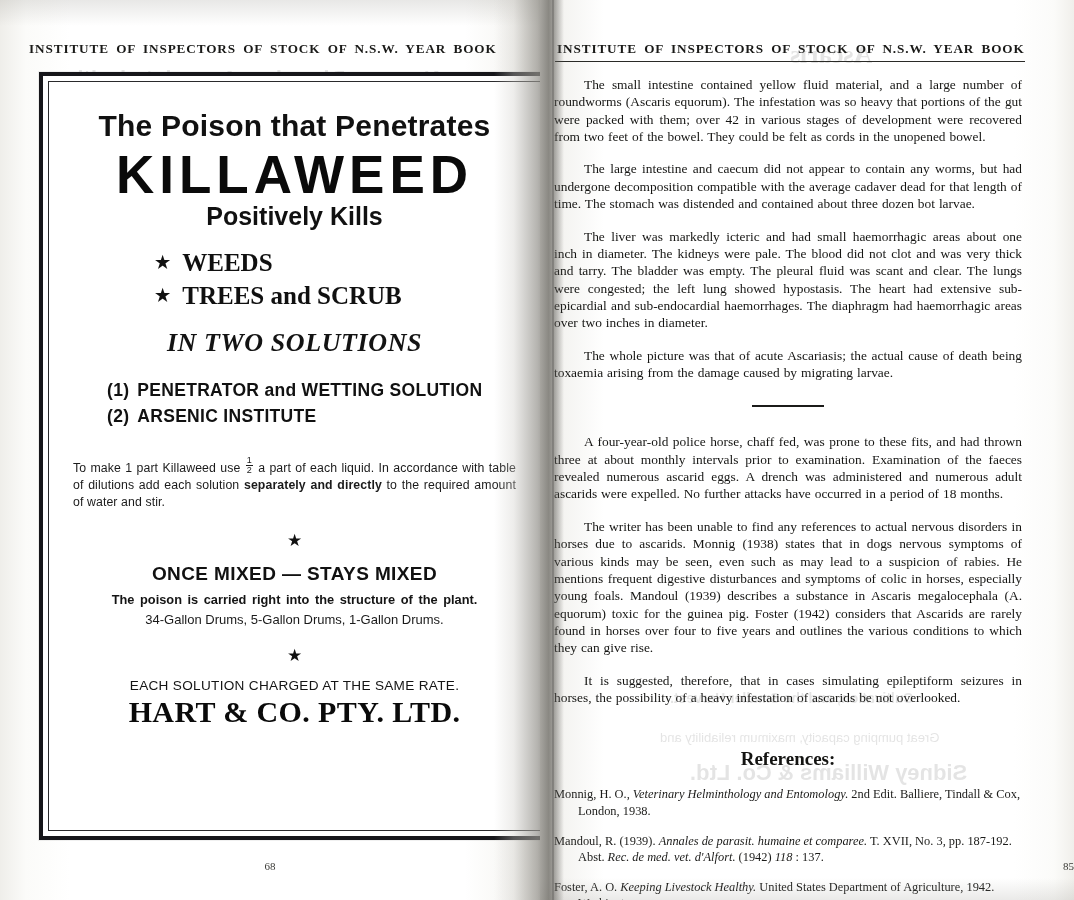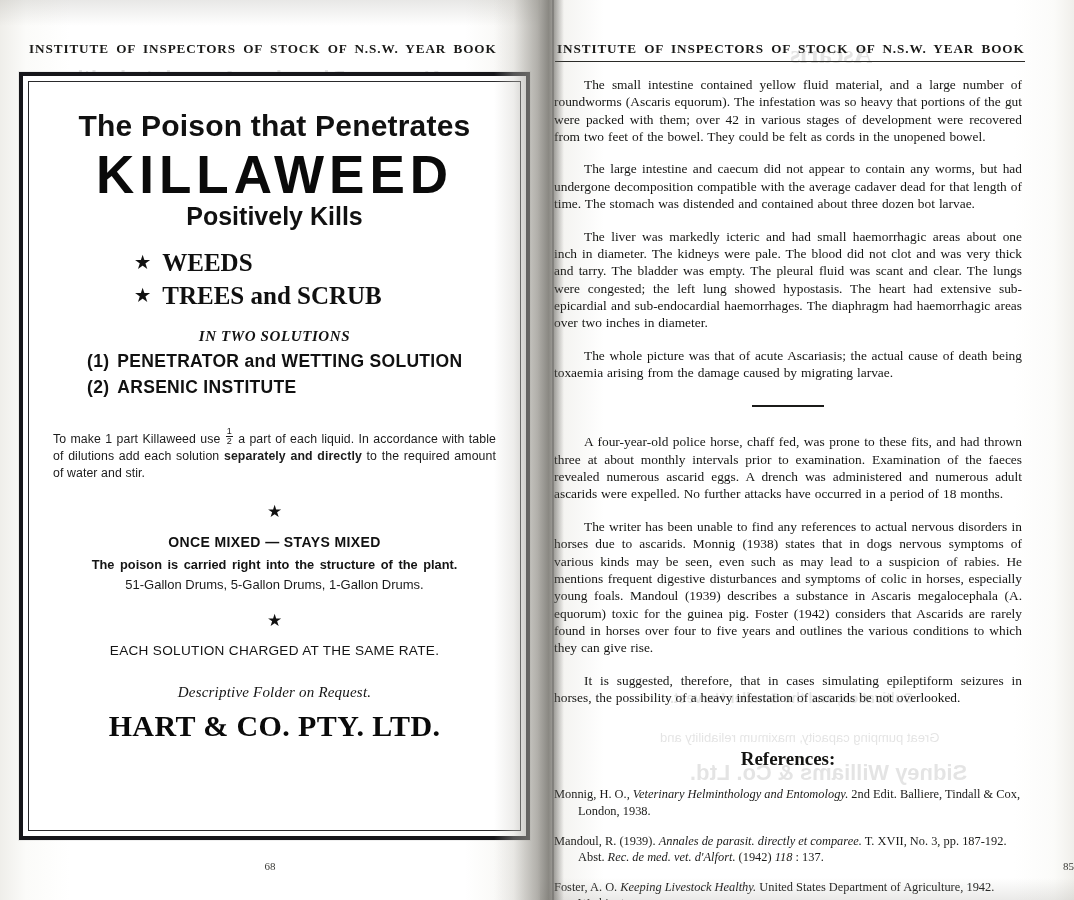--- a/index.html
+++ b/index.html
@@ -93,21 +93,21 @@
     color: #3a3a36;
     font-family: "Liberation Serif", serif;
   }
   #left-folio { left: 0; width: 540px; text-align: center; }
   #right-folio { left: 0; width: 534px; text-align: right; }
 
   
   #ad-box {
     position: absolute;
     top: 72px;
-    left: 19px;
+    left: 39px;
     width: 511px;
     height: 768px;
     border: 4px solid #16161a;
     box-sizing: border-box;
     background: #ffffff;
     box-shadow: 0 0 0 1px rgba(0,0,0,0.06);
   }
   #ad-inner {
     position: absolute;
     inset: 5px;
@@ -162,24 +162,24 @@
     font-size: 17px;
     vertical-align: 3px;
     margin-right: 12px;
     color: #111;
   }
 
   .ad-italic-head {
     font-family: "Liberation Serif", serif;
     font-style: italic;
     font-weight: bold;
-    font-size: 15px;
+    font-size: 26px;
     letter-spacing: 0.6px;
     color: #131313;
-    margin: 16px 0 3px 0;
+    margin: 16px 0 19px 0;
   }
   .solution-list {
     text-align: left;
     margin: 0 0 0 40px;
   }
   .solution-line {
     font-family: "Liberation Sans", sans-serif;
     font-weight: bold;
     font-size: 17.5px;
     color: #111;
@@ -212,21 +212,21 @@
 
   .ad-star-divider {
     font-size: 17px;
     color: #111;
     margin: 20px 0 14px 0;
     line-height: 1;
   }
   .ad-oncemixed {
     font-family: "Liberation Sans", sans-serif;
     font-weight: bold;
-    font-size: 14px;
+    font-size: 19px;
     letter-spacing: 0.4px;
     color: #111;
     margin: 0 0 7px 0;
   }
   .ad-poison-line {
     font-family: "Liberation Sans", sans-serif;
     font-weight: bold;
     font-size: 12.8px;
     color: #141414;
     margin: 0 0 5px 0;
@@ -381,27 +381,26 @@
         </div>
 
         <p class="ad-instructions"><span>To make 1 part Killaweed use </span><span class="frac"><span class="num">1</span><span class="den">2</span></span><span> a part of each liquid.   In accordance with table of dilutions add each solution </span><b>separately and directly</b><span> to the required amount of water and stir.</span></p>
 
         <div class="ad-star-divider">★</div>
 
         <div class="ad-oncemixed">ONCE MIXED — STAYS MIXED</div>
 
         <div class="ad-poison-line">The poison is carried right into the structure of the plant.</div>
 
-        <div class="ad-drums">51-Gallon Drums, 5-Gallon Drums, 1-Gallon Drums.</div>
+        <div class="ad-drums">34-Gallon Drums, 5-Gallon Drums, 1-Gallon Drums.</div>
 
         <div class="ad-star-divider">★</div>
 
         <div class="ad-rate">EACH SOLUTION CHARGED AT THE SAME RATE.</div>
 
-        <div class="ad-folder">Descriptive Folder on Request.</div>
 
         <div class="ad-company">HART &amp; CO. PTY. LTD.</div>
 
       </div>
     </div>
 
     <div class="folio" id="left-folio">68</div>
 
     <div id="edge-top"></div>
   </div>
@@ -426,21 +425,21 @@
       <div class="short-rule"></div>
 
       <p class="para">A four-year-old police horse, chaff fed, was prone to these fits, and had thrown three at about monthly intervals prior to examination.  Examination of the faeces revealed numerous ascarid eggs.  A drench was administered and numerous adult ascarids were expelled.  No further attacks have occurred in a period of 18 months.</p>
       <p class="para">The writer has been unable to find any references to actual nervous disorders in horses due to ascarids.  Monnig (1938) states that in dogs nervous symptoms of various kinds may be seen, even such as may lead to a suspicion of rabies.  He mentions frequent digestive disturbances and symptoms of colic in horses, especially young foals.  Mandoul (1939) describes a substance in Ascaris megalocephala (A. equorum) toxic for the guinea pig.  Foster (1942) considers that Ascarids are rarely found in horses over four to five years and outlines the various conditions to which they can give rise.</p>
       <p class="para last">It is suggested, therefore, that in cases simulating epileptiform seizures in horses, the possibility of a heavy infestation of ascarids be not overlooked.</p>
 
       <div class="refs-title" style="margin-top:42px;">References:</div>
 
       <p class="ref-item"><span>Monnig, H. O., </span><i>Veterinary Helminthology and Entomology.</i><span> 2nd Edit. Balliere, Tindall &amp; Cox, London, 1938.</span></p>
 
-      <p class="ref-item"><span>Mandoul, R. (1939). </span><i>Annales de parasit. directly et comparee.</i><span> T. XVII, No. 3, pp. 187-192. Abst. </span><i>Rec. de med. vet. d'Alfort.</i><span> (1942) </span><i>118</i><span> : 137.</span></p>
+      <p class="ref-item"><span>Mandoul, R. (1939). </span><i>Annales de parasit. humaine et comparee.</i><span> T. XVII, No. 3, pp. 187-192. Abst. </span><i>Rec. de med. vet. d'Alfort.</i><span> (1942) </span><i>118</i><span> : 137.</span></p>
 
       <p class="ref-item"><span>Foster, A. O. </span><i>Keeping Livestock Healthy.</i><span>  United States Department of Agriculture, 1942.  Washington.</span></p>
 
     </div>
 
     <div class="folio" id="right-folio">85</div>
 
     <div id="edge-bottom"></div>
   </div>
 

